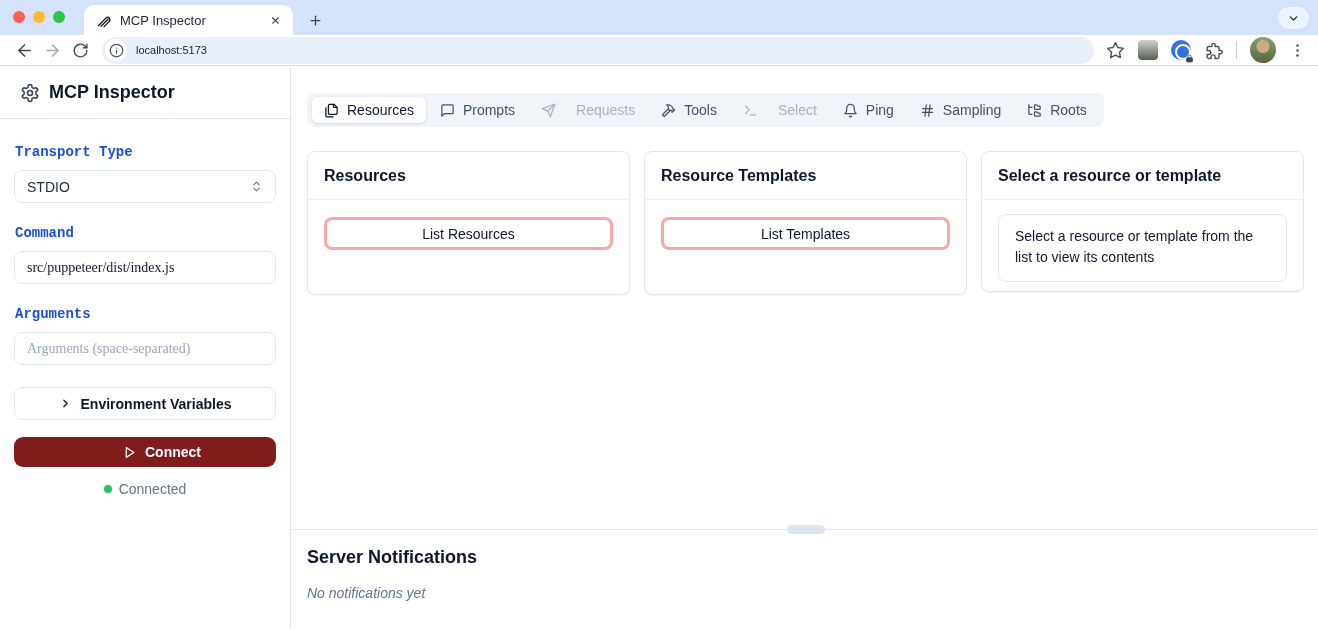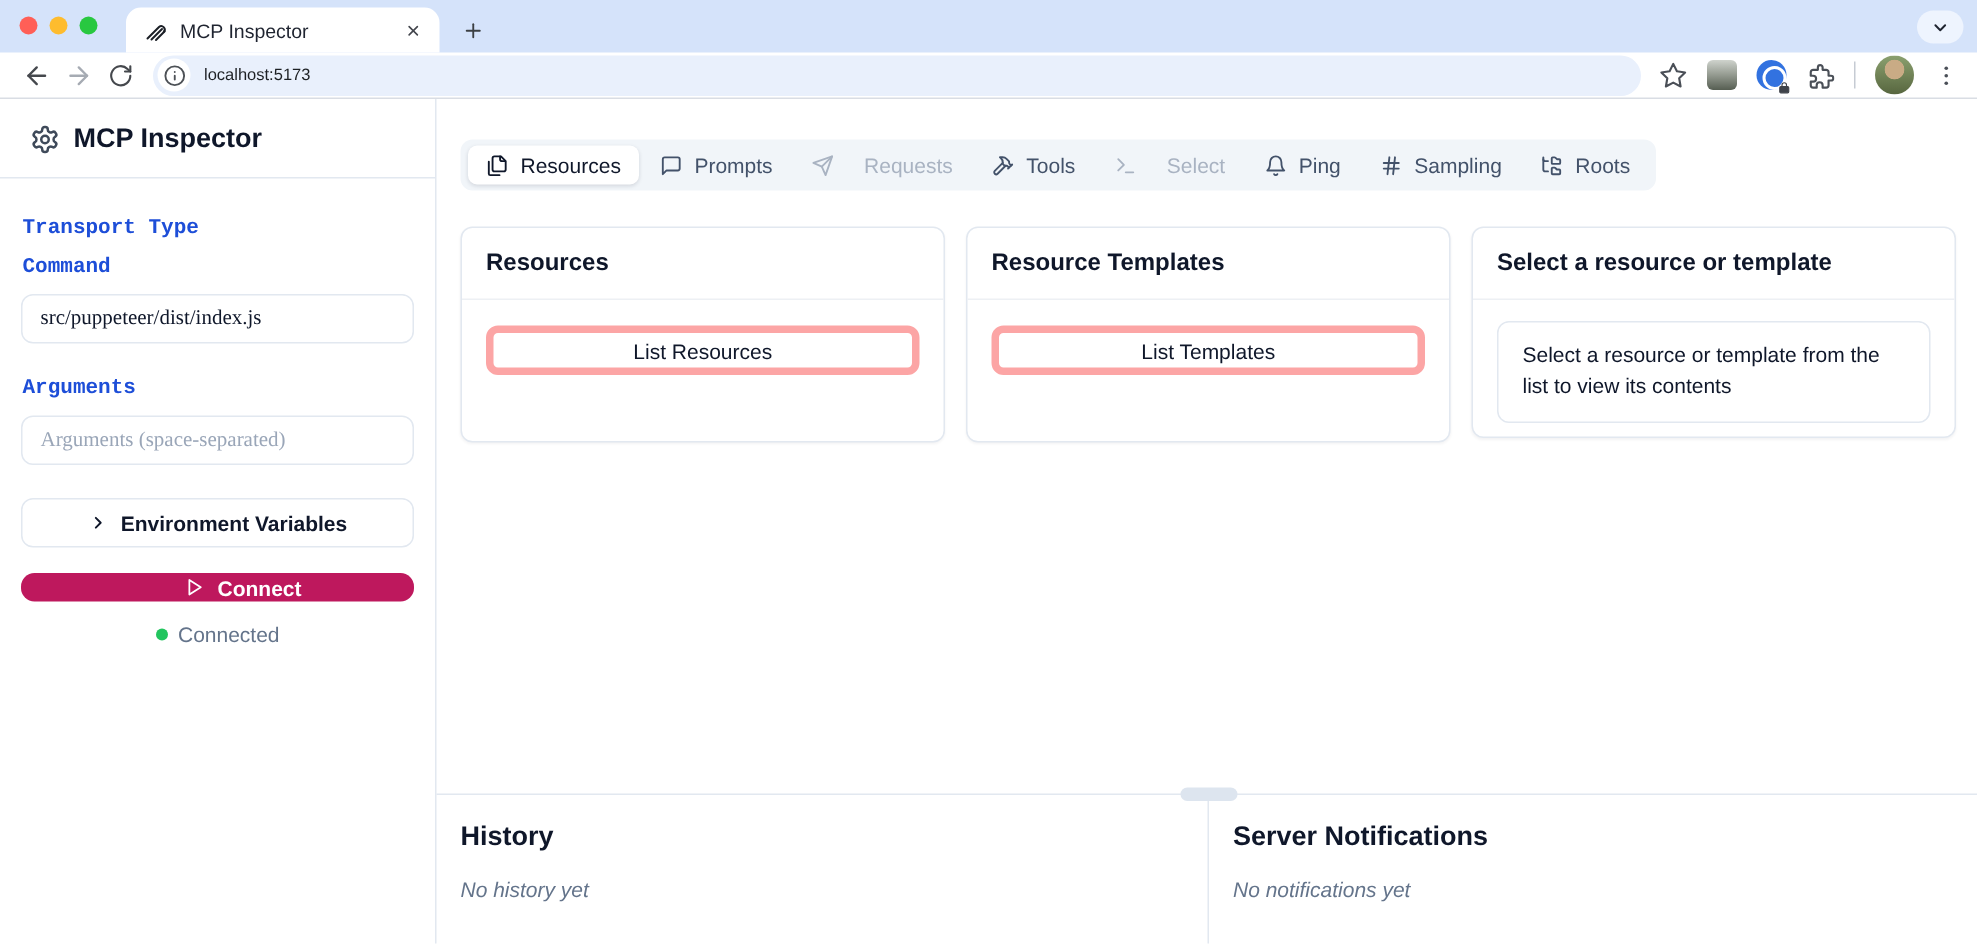--- a/index.html
+++ b/index.html
@@ -60,21 +60,21 @@
   .select-box, .text-input, .env-btn { width:100%; height:33px; border:1px solid #e2e8f0;
     border-radius:8px; background:#fff; font-size:14px; color:#0f172a; }
   .select-box { display:flex; align-items:center; justify-content:space-between;
     padding:0 12px; margin-bottom:22px; color:#1e293b; }
   .select-box .chevrons { color:#707a88; }
   .text-input { padding:0 12px; margin-bottom:22px; outline:none;
     font-family:Liberation Serif, serif; }
   .text-input::placeholder { color:#9aa6b8; }
   .env-btn { display:flex; align-items:center; justify-content:center; gap:9px;
     font-weight:600; margin-bottom:17px; color:#0f172a; }
-  .connect-btn { width:100%; height:19px; border:none; border-radius:9px; background:#be185d;
+  .connect-btn { width:100%; height:30px; border:none; border-radius:9px; background:#7f1d1d;
     color:#fff; font-size:14px; font-weight:600; display:flex; align-items:center;
     justify-content:center; gap:9px; font-family:"Liberation Sans", sans-serif;padding-left:34px; }
   .status-row { display:flex; align-items:center; justify-content:center; gap:7px;
     margin-top:14px; }
   .status-dot { width:8px; height:8px; border-radius:50%; background:#22c55e; }
   .status-text { font-size:14px; color:#64748b; }
 
   
   .main { flex:1; min-width:0; display:flex; flex-direction:column; }
   .main-top { height:463px; padding:27px 14px 0 16px; }
@@ -86,21 +86,21 @@
     color:#43526a; font-family:"Liberation Sans", sans-serif; }
   .apptab.active { background:#fff; color:#0f172a; box-shadow:0 1px 3px rgba(15,23,42,.14); }
   .apptab.disabled { color:#a9b3c2;gap:20px; }
 
   .cards { display:flex; align-items:flex-start; gap:14px; margin-top:24px; }
   .card { flex:1; background:#fff; border:1px solid #e2e8f0; border-radius:8px;
     box-shadow:0 1px 2px rgba(15,23,42,.05); }
   .card-header { padding:15px 16px 14px; border-bottom:1px solid #edf0f4;
     font-size:16px; font-weight:700; color:#0f172a; }
   .card-body { padding:17px 16px 44px; }
-  .list-btn { width:100%; height:33px; border:5px solid #fca5a5; border-radius:8px;
+  .list-btn { width:100%; height:33px; border:3px solid #fca5a5; border-radius:8px;
     background:#fff; font-size:14px; font-weight:500; color:#0f172a;
     font-family:"Liberation Sans", sans-serif; }
   .card.viewer .card-body { padding:14px 16px 9px; }
   .viewer-box { border:1px solid #e2e8f0; border-radius:8px; padding:11px 16px 13px;
     font-size:14px; color:#0f172a; line-height:1.5; }
 
   .bottom { flex:1; display:flex; border-top:1px solid #e2e8f0; position:relative; }
   .drag-handle { position:absolute; left:496px; top:-5px; width:38px; height:9px;
     border-radius:5px; background:#dde5ef; }
   .history-pane { width:515px; min-width:515px; border-right:1px solid #e2e8f0;
@@ -220,20 +220,29 @@
         <svg width="20" height="20" viewBox="0 0 24 24" fill="none" stroke="currentColor" stroke-width="2" stroke-linecap="round" stroke-linejoin="round">
           <path d="M12.22 2h-.44a2 2 0 0 0-2 2v.18a2 2 0 0 1-1 1.73l-.43.25a2 2 0 0 1-2 0l-.15-.08a2 2 0 0 0-2.73.73l-.22.38a2 2 0 0 0 .73 2.73l.15.1a2 2 0 0 1 1 1.72v.51a2 2 0 0 1-1 1.74l-.15.09a2 2 0 0 0-.73 2.73l.22.38a2 2 0 0 0 2.73.73l.15-.08a2 2 0 0 1 2 0l.43.25a2 2 0 0 1 1 1.73V20a2 2 0 0 0 2 2h.44a2 2 0 0 0 2-2v-.18a2 2 0 0 1 1-1.73l.43-.25a2 2 0 0 1 2 0l.15.08a2 2 0 0 0 2.73-.73l.22-.39a2 2 0 0 0-.73-2.73l-.15-.08a2 2 0 0 1-1-1.74v-.5a2 2 0 0 1 1-1.74l.15-.09a2 2 0 0 0 .73-2.73l-.22-.38a2 2 0 0 0-2.73-.73l-.15.08a2 2 0 0 1-2 0l-.43-.25a2 2 0 0 1-1-1.73V4a2 2 0 0 0-2-2z"></path>
           <circle cx="12" cy="12" r="3"></circle>
         </svg>
       </span>
       <span class="side-title">MCP Inspector</span>
     </div>
 
     <div class="side-body">
       <label class="field-label">Transport Type</label>
+      <div class="select-box">
+        <span>STDIO</span>
+        <span class="chevrons">
+          <svg width="13" height="13" viewBox="0 0 24 24" fill="none" stroke="currentColor" stroke-width="2.2" stroke-linecap="round" stroke-linejoin="round">
+            <path d="m7 15 5 5 5-5"></path>
+              <path d="m7 9 5-5 5 5"></path>
+          </svg>
+        </span>
+      </div>
 
       <label class="field-label">Command</label>
       <input class="text-input" type="text" value="src/puppeteer/dist/index.js" style="">
 
       <label class="field-label">Arguments</label>
       <input class="text-input" type="text" placeholder="Arguments (space-separated)" style="">
 
       <button class="env-btn">
         <span>
           <svg width="13" height="13" viewBox="0 0 24 24" fill="none" stroke="currentColor" stroke-width="2.4" stroke-linecap="round" stroke-linejoin="round">
@@ -360,23 +369,19 @@
           <div class="card-header">Select a resource or template</div>
           <div class="card-body">
             <div class="viewer-box">Select a resource or template from the list to view its contents</div>
           </div>
         </div>
       </div>
     </div>
 
     <div class="bottom">
       <span class="drag-handle"></span>
-      <div class="history-pane">
-        <div class="pane-title">History</div>
-        <div class="empty-text">No history yet</div>
-      </div>
       <div class="notif-pane">
         <div class="pane-title">Server Notifications</div>
         <div class="empty-text">No notifications yet</div>
       </div>
     </div>
   </div>
 </div>
 
 </body></html>

